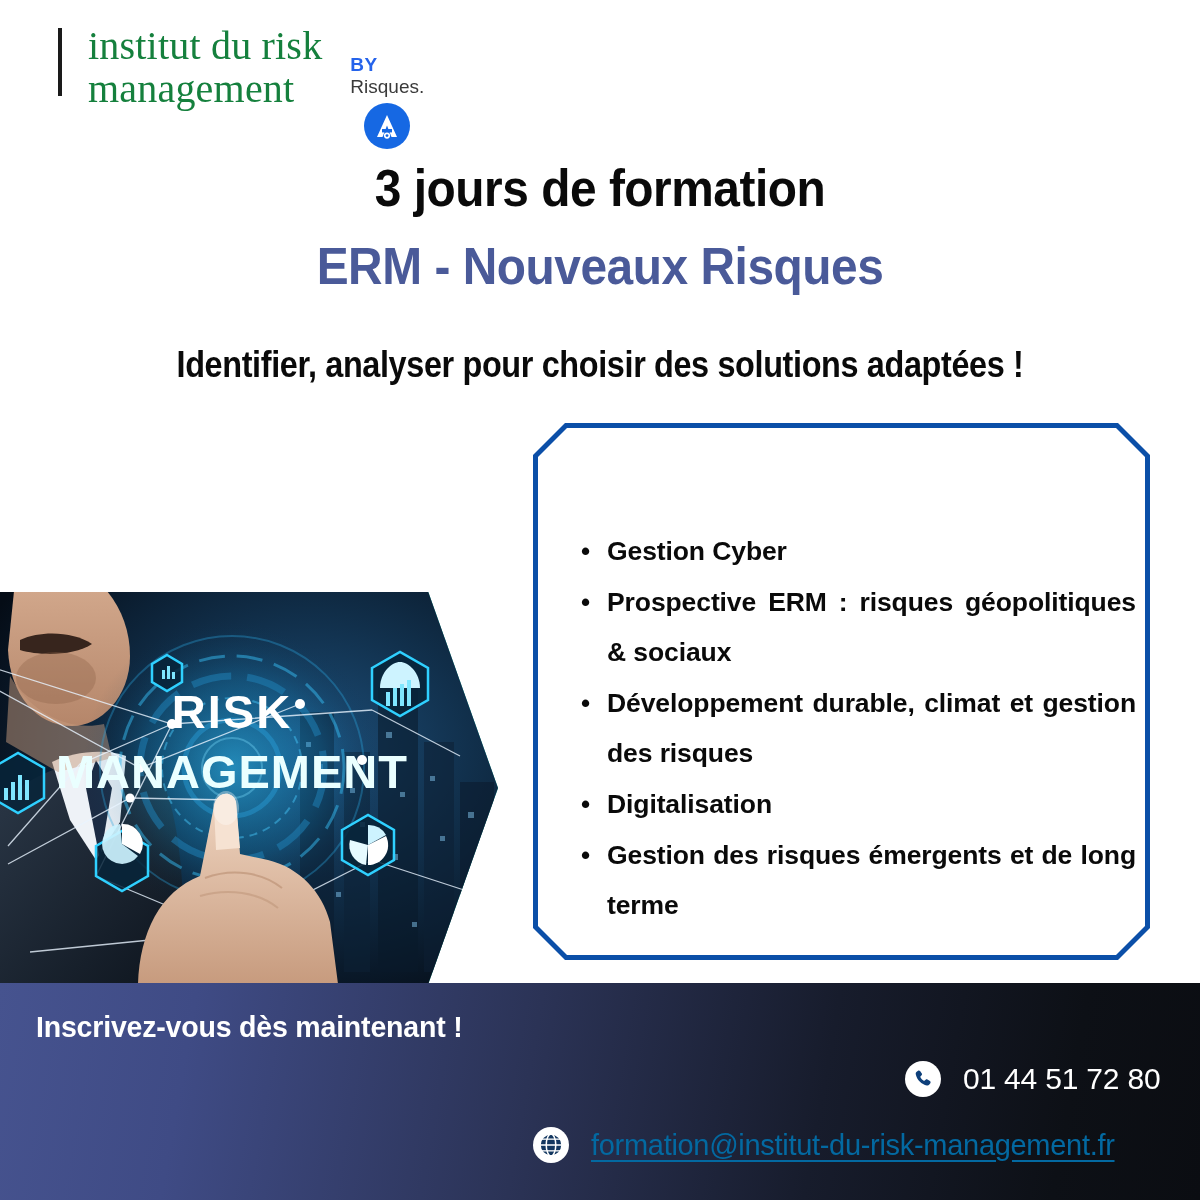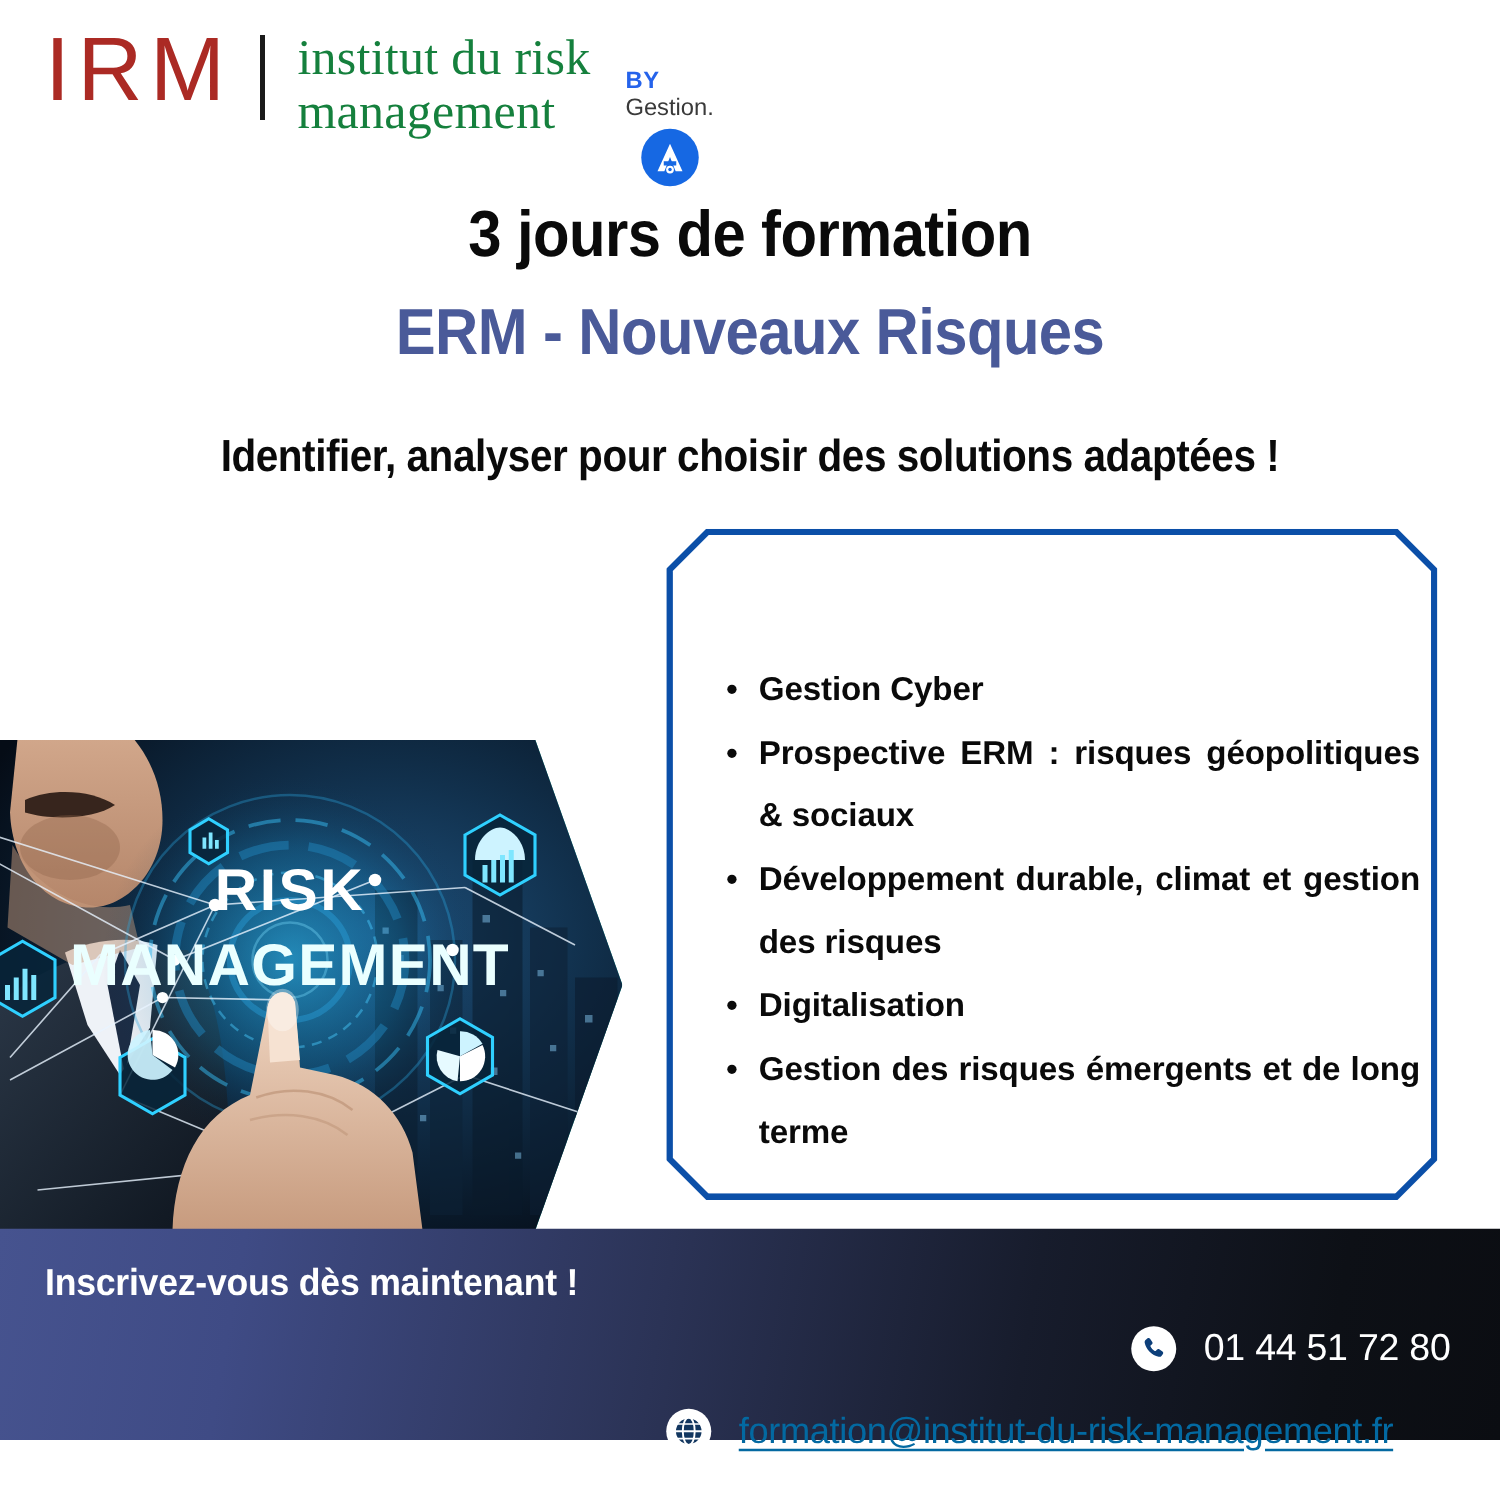--- a/index.html
+++ b/index.html
@@ -214,21 +214,21 @@
     line-height: 50px;
   }
   .themes-list li .txt { display: inline; }
 
   
   .footer {
     position: absolute;
     left: 0;
     top: 983px;
     width: 1200px;
-    height: 169px;
+    height: 217px;
     background: linear-gradient(100deg, #46538f 0%, #3f4b85 16%, #2b3356 44%, #171c2c 68%, #0d1016 88%, #0b0d12 100%);
   }
   .footer-cta {
     position: absolute;
     left: 36px;
     top: 27px;
     font-size: 30px;
     font-weight: bold;
     color: #ffffff;
     letter-spacing: -0.2px;
@@ -272,29 +272,28 @@
     letter-spacing: -0.3px;
     white-space: nowrap;
   }
 </style>
 </head>
 <body>
 
 <div id="poster">
 
   <div class="logo-block">
-    <div class="logo-irm">IRM</div>
     <div class="logo-divider"></div>
     <div class="logo-words">
       <div>institut du risk</div>
       <div>management</div>
     </div>
     <div class="logo-right">
       <div class="logo-by">BY</div>
-      <div class="logo-institut">Gestion.</div>
+      <div class="logo-institut">Risques.</div>
       <div class="logo-badge">
         <svg width="32" height="32" viewBox="0 0 32 32" aria-hidden="true">
           <path d="M16 5 L26 27 L20.5 27 L16 15.5 L11.5 27 L6 27 Z" fill="#ffffff"></path>
           <rect x="11" y="19" width="10" height="3.4" fill="#1668e3"></rect>
           <circle cx="16" cy="25.6" r="3.1" fill="#ffffff"></circle>
           <circle cx="16" cy="25.6" r="1.4" fill="#1668e3"></circle>
         </svg>
       </div>
     </div>
   </div>

